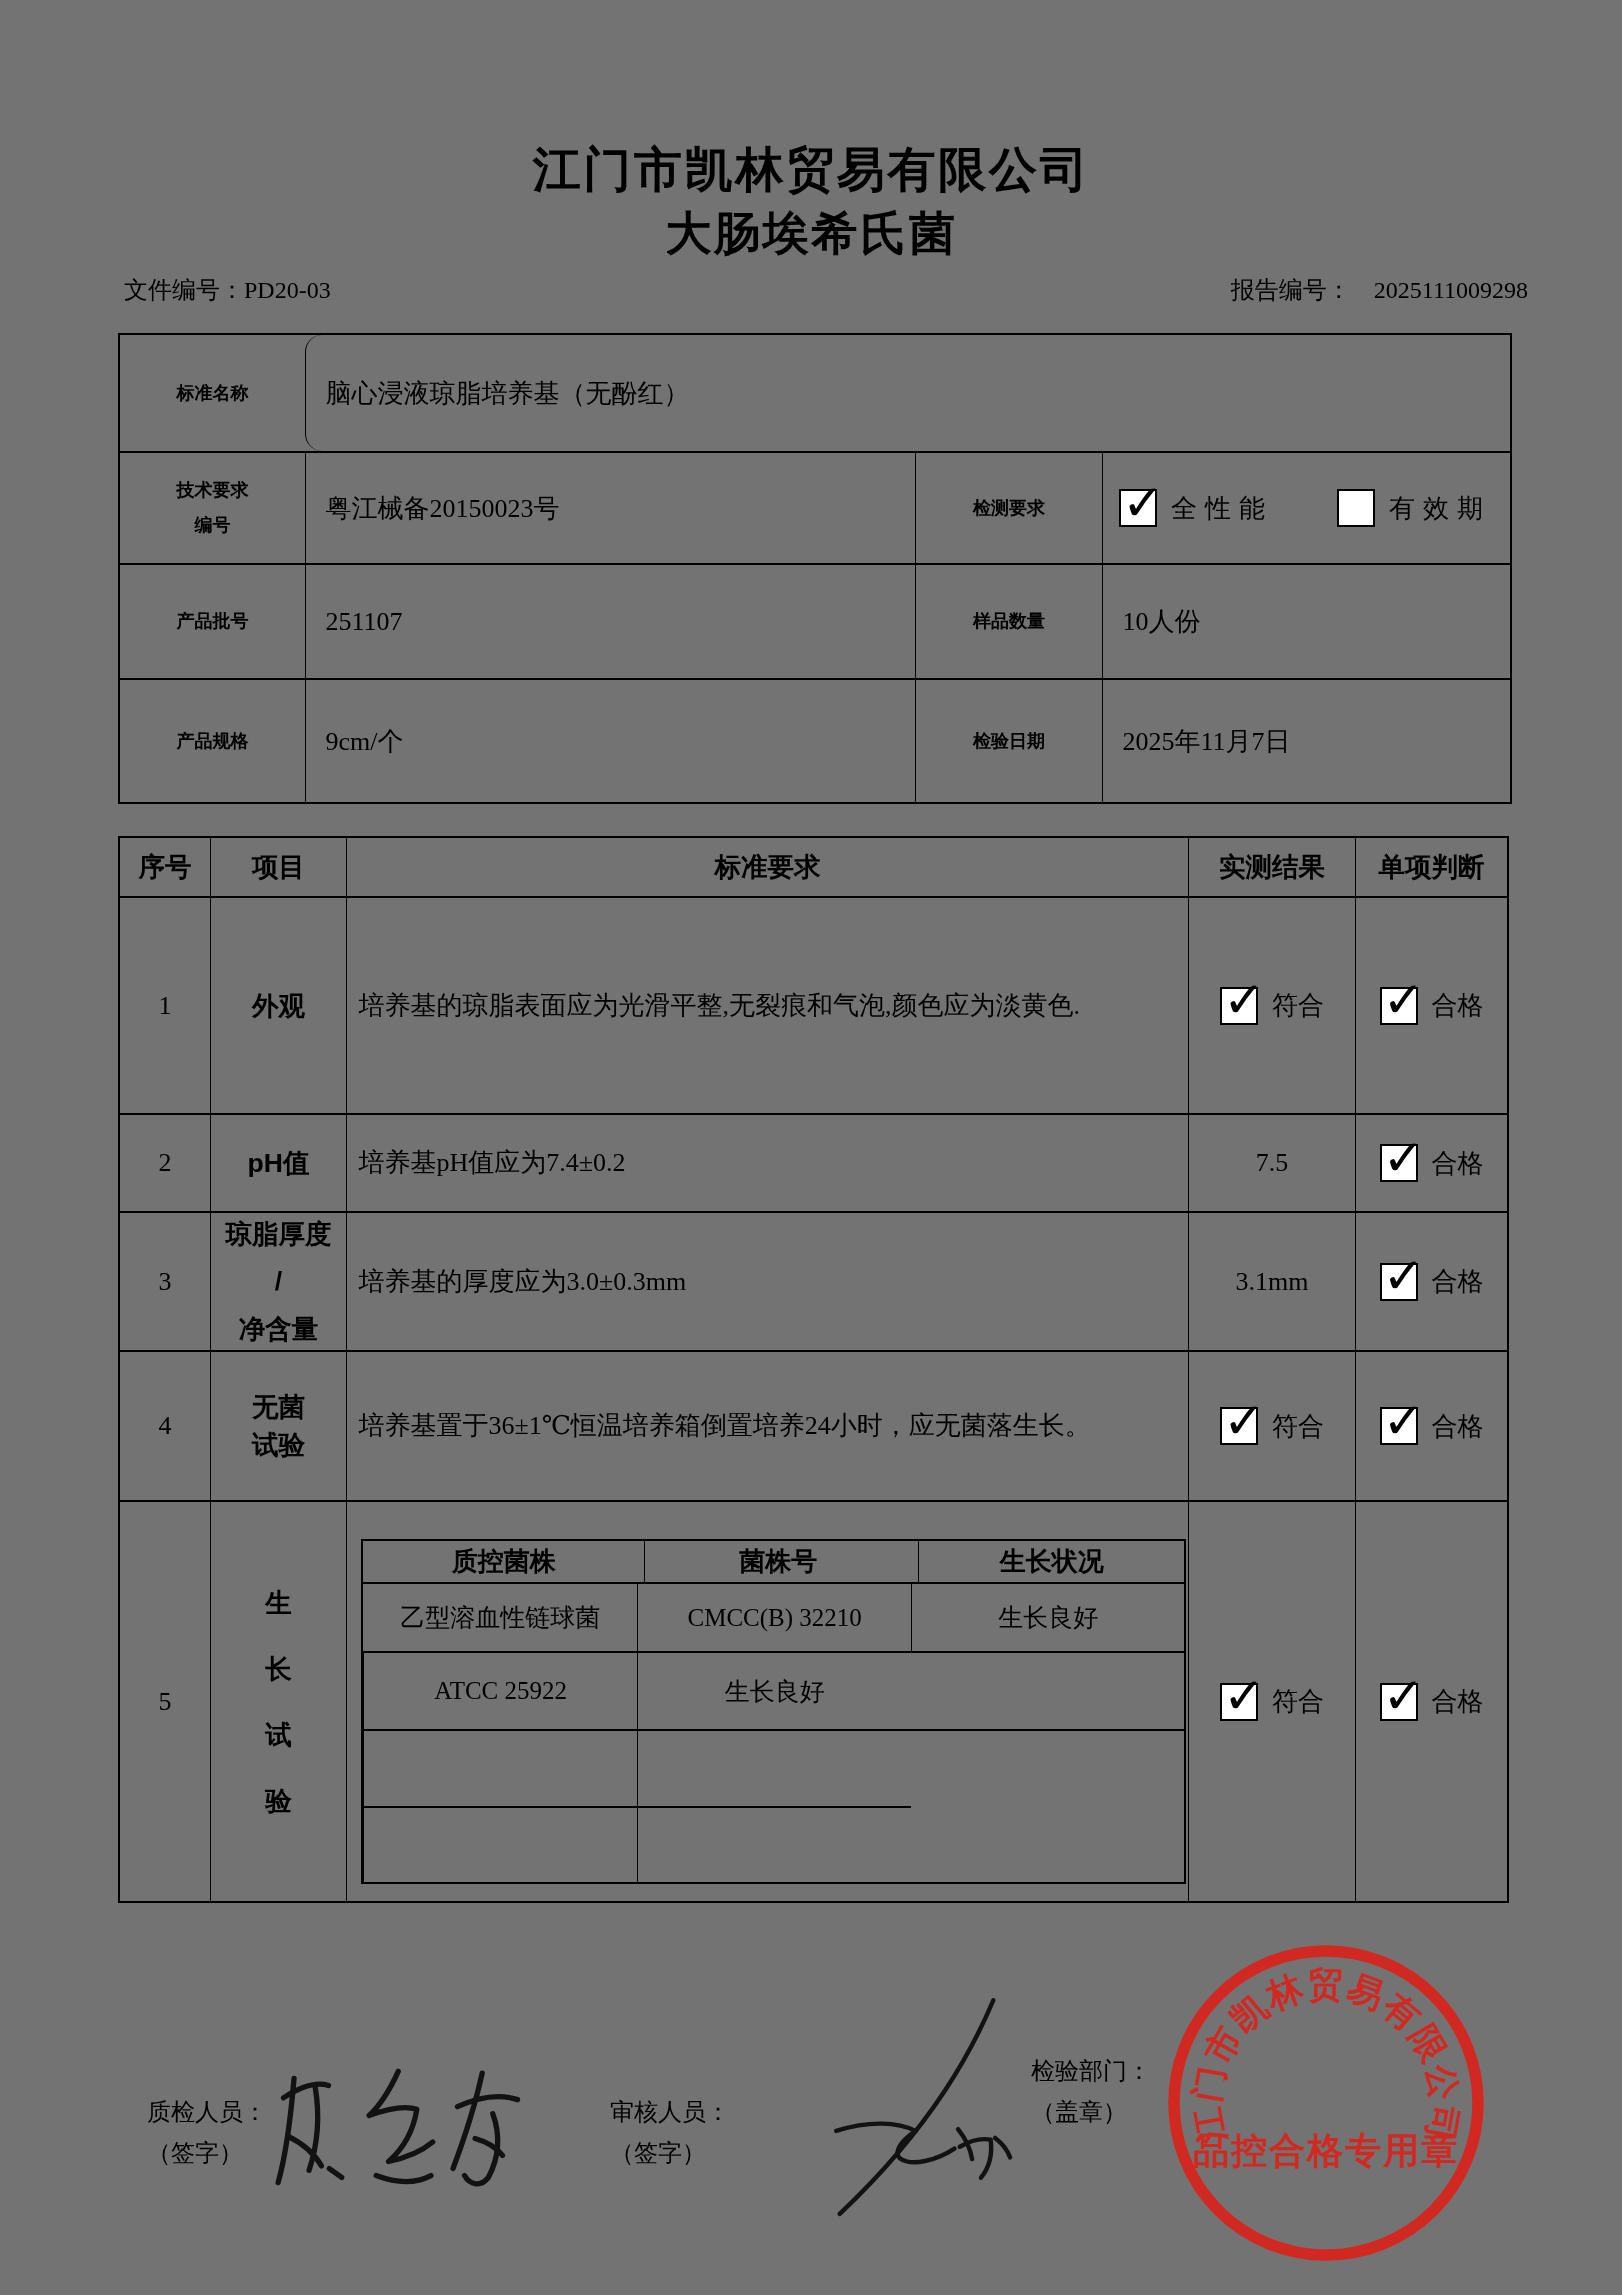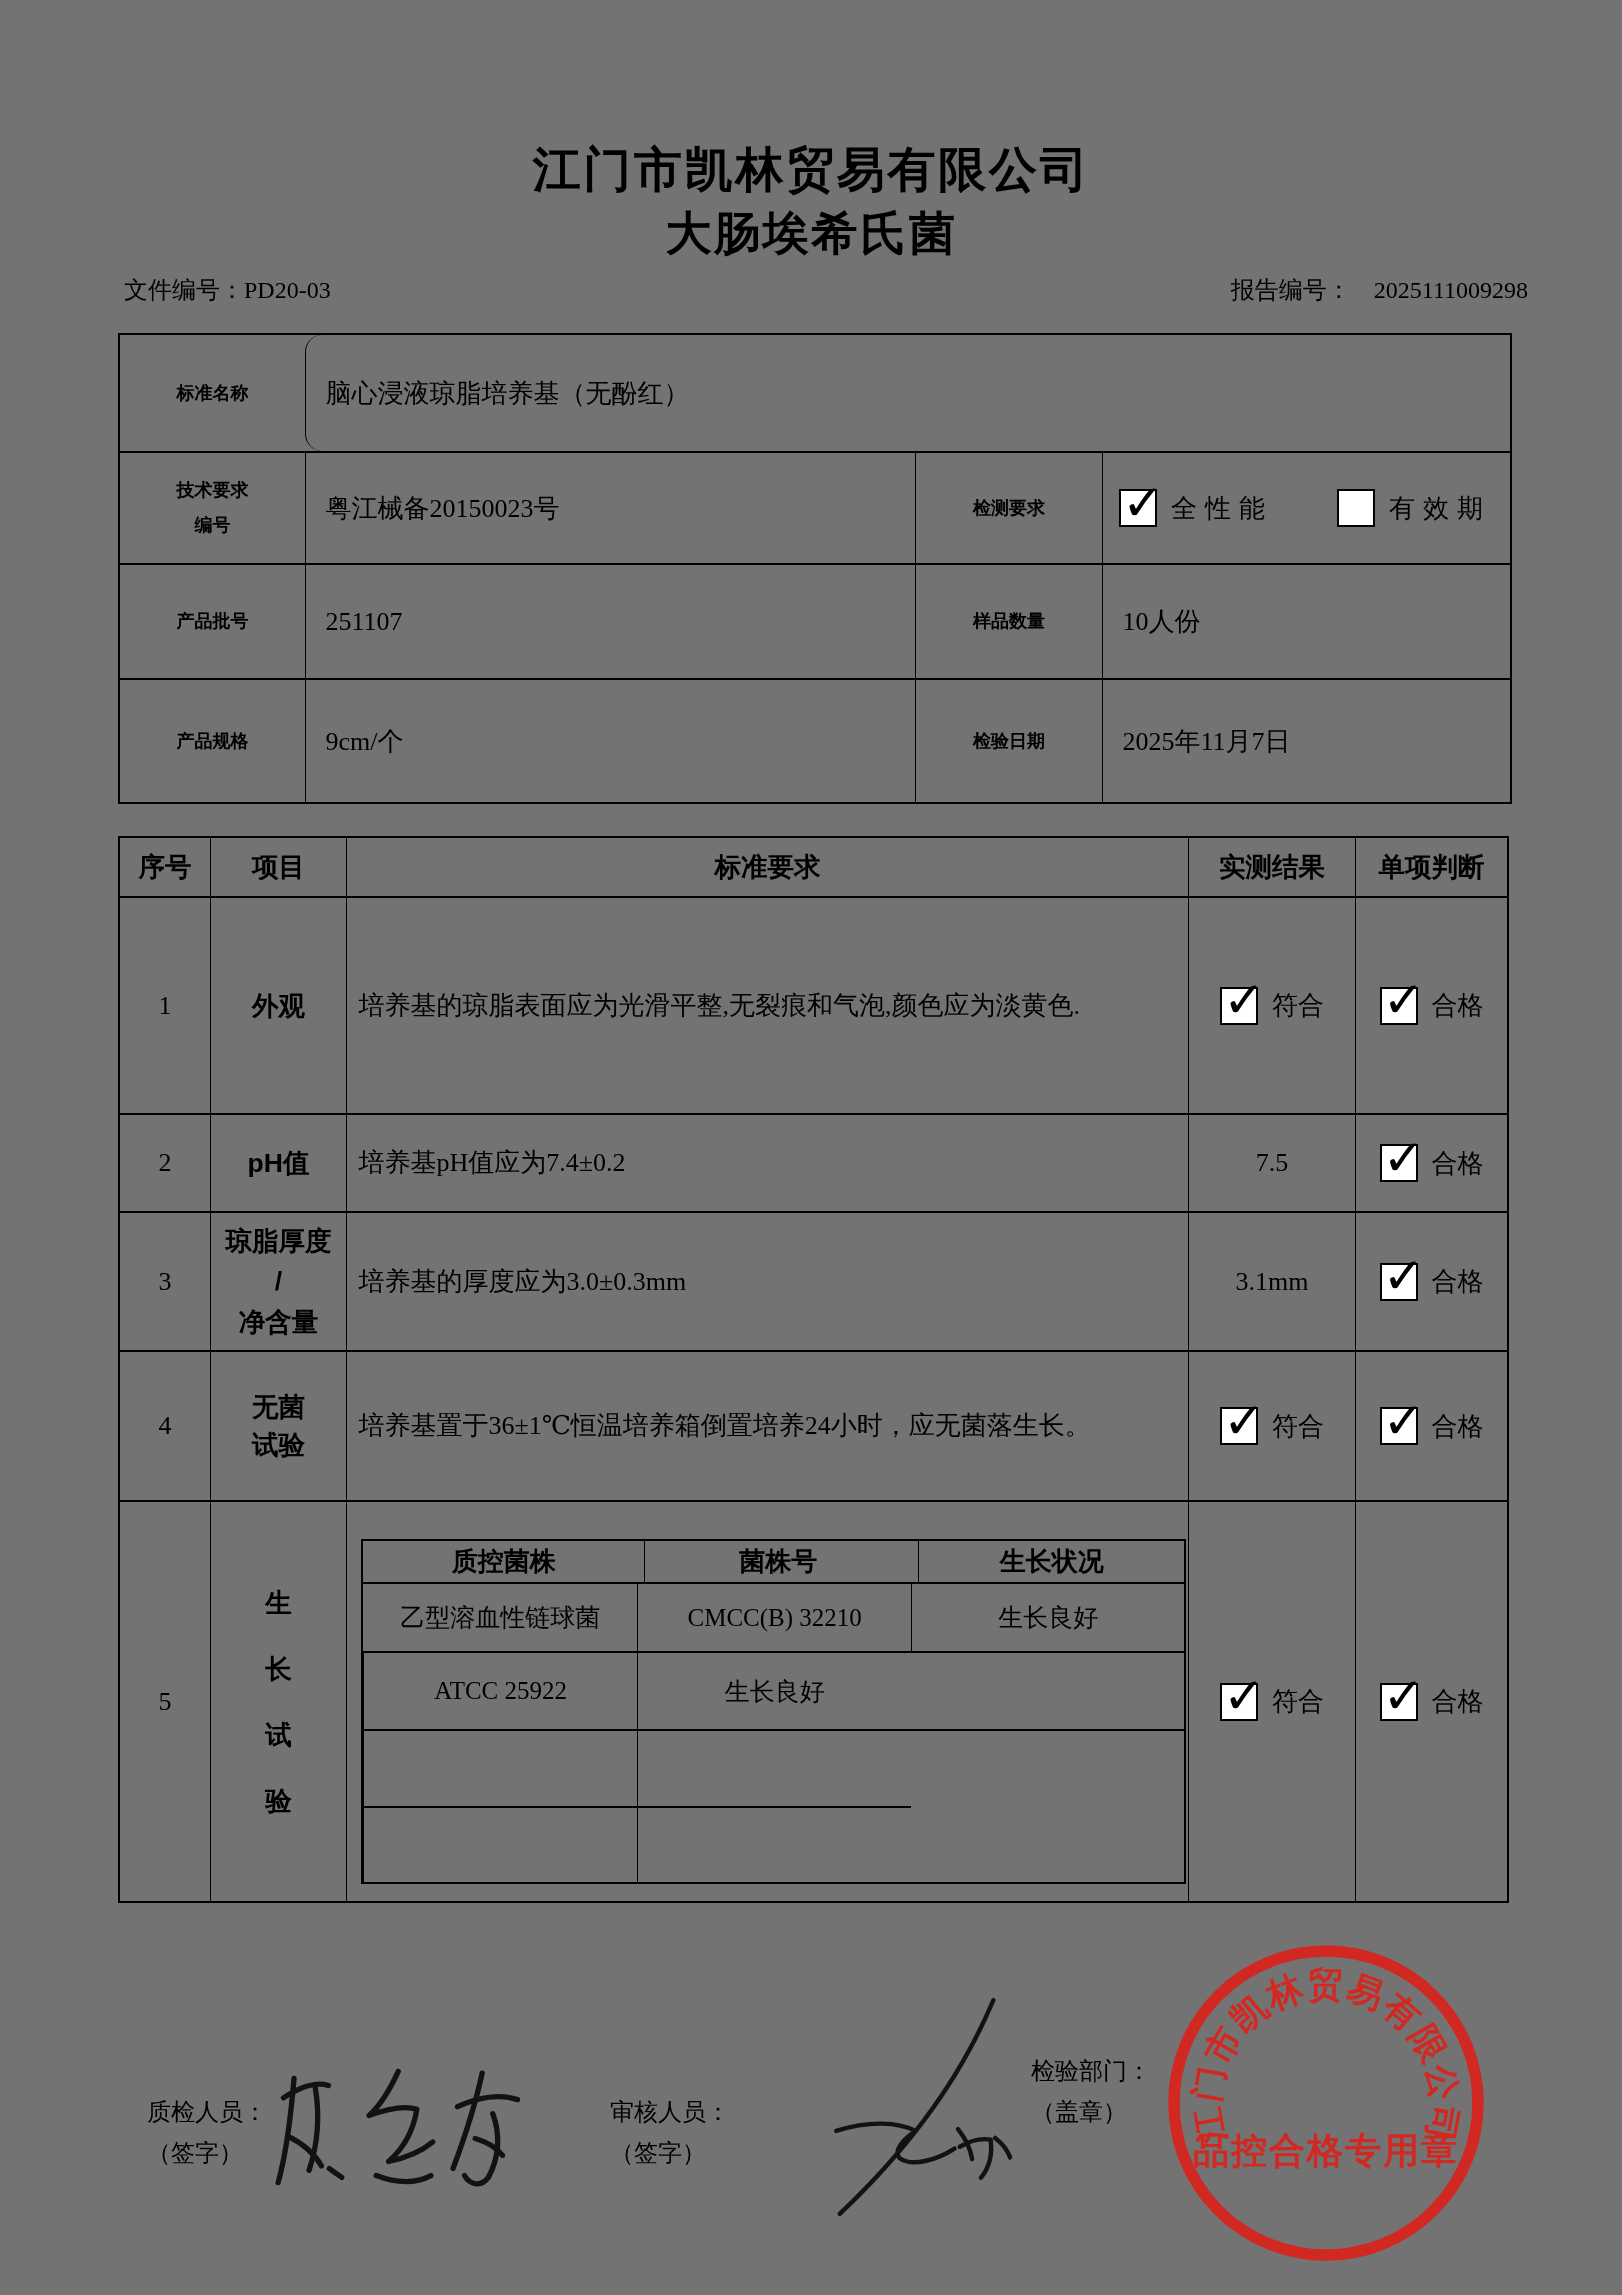--- a/index.html
+++ b/index.html
@@ -142,21 +142,21 @@
     <div class="ctr">
       <span class="cbgroup">
         <span class="cb">
             <span class="mk">✓</span>
           </span>
         <span class="cbtext">合格</span>
       </span>
     </div>
 
     <div class="ctr c1">3</div>
-    <div class="itemv" style="gap:7px;">
+    <div class="itemv" style="gap:14px;">
       <span>琼脂厚度</span>
       <span>/</span>
       <span>净含量</span>
     </div>
     <div class="req">培养基的厚度应为3.0±0.3mm</div>
     <div class="ctr">3.1mm</div>
     <div class="ctr">
       <span class="cbgroup">
         <span class="cb">
             <span class="mk">✓</span>

